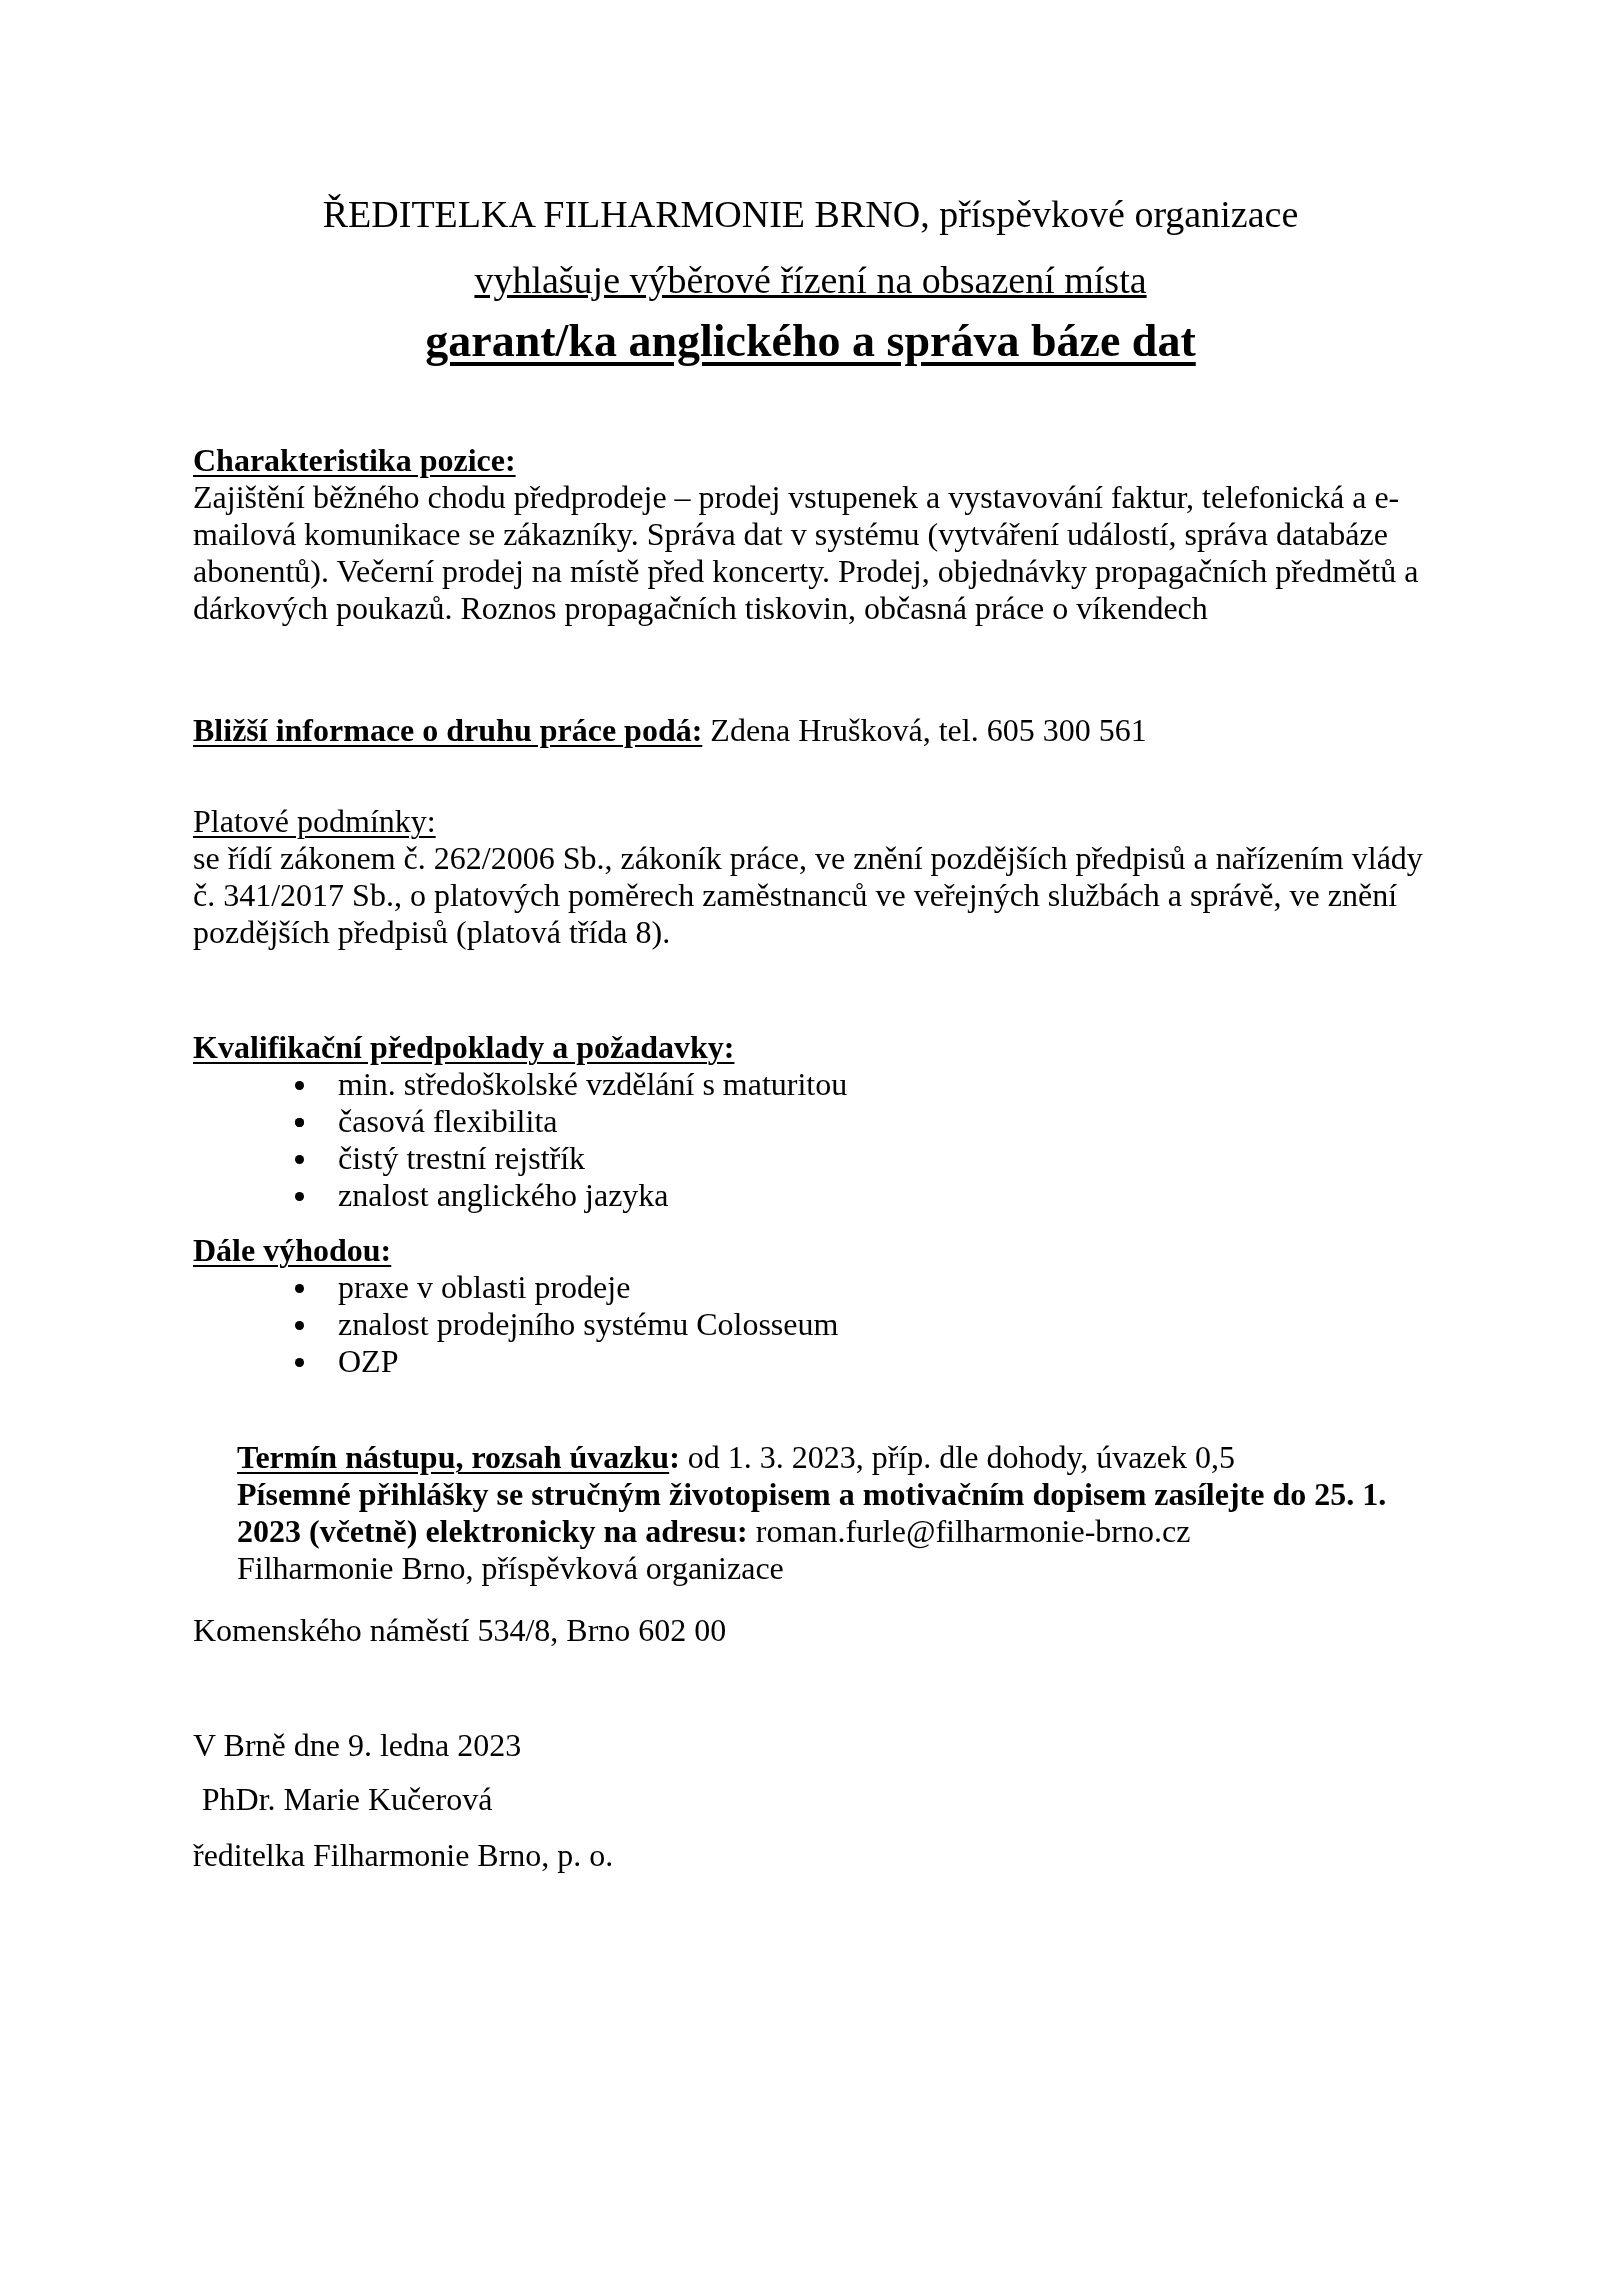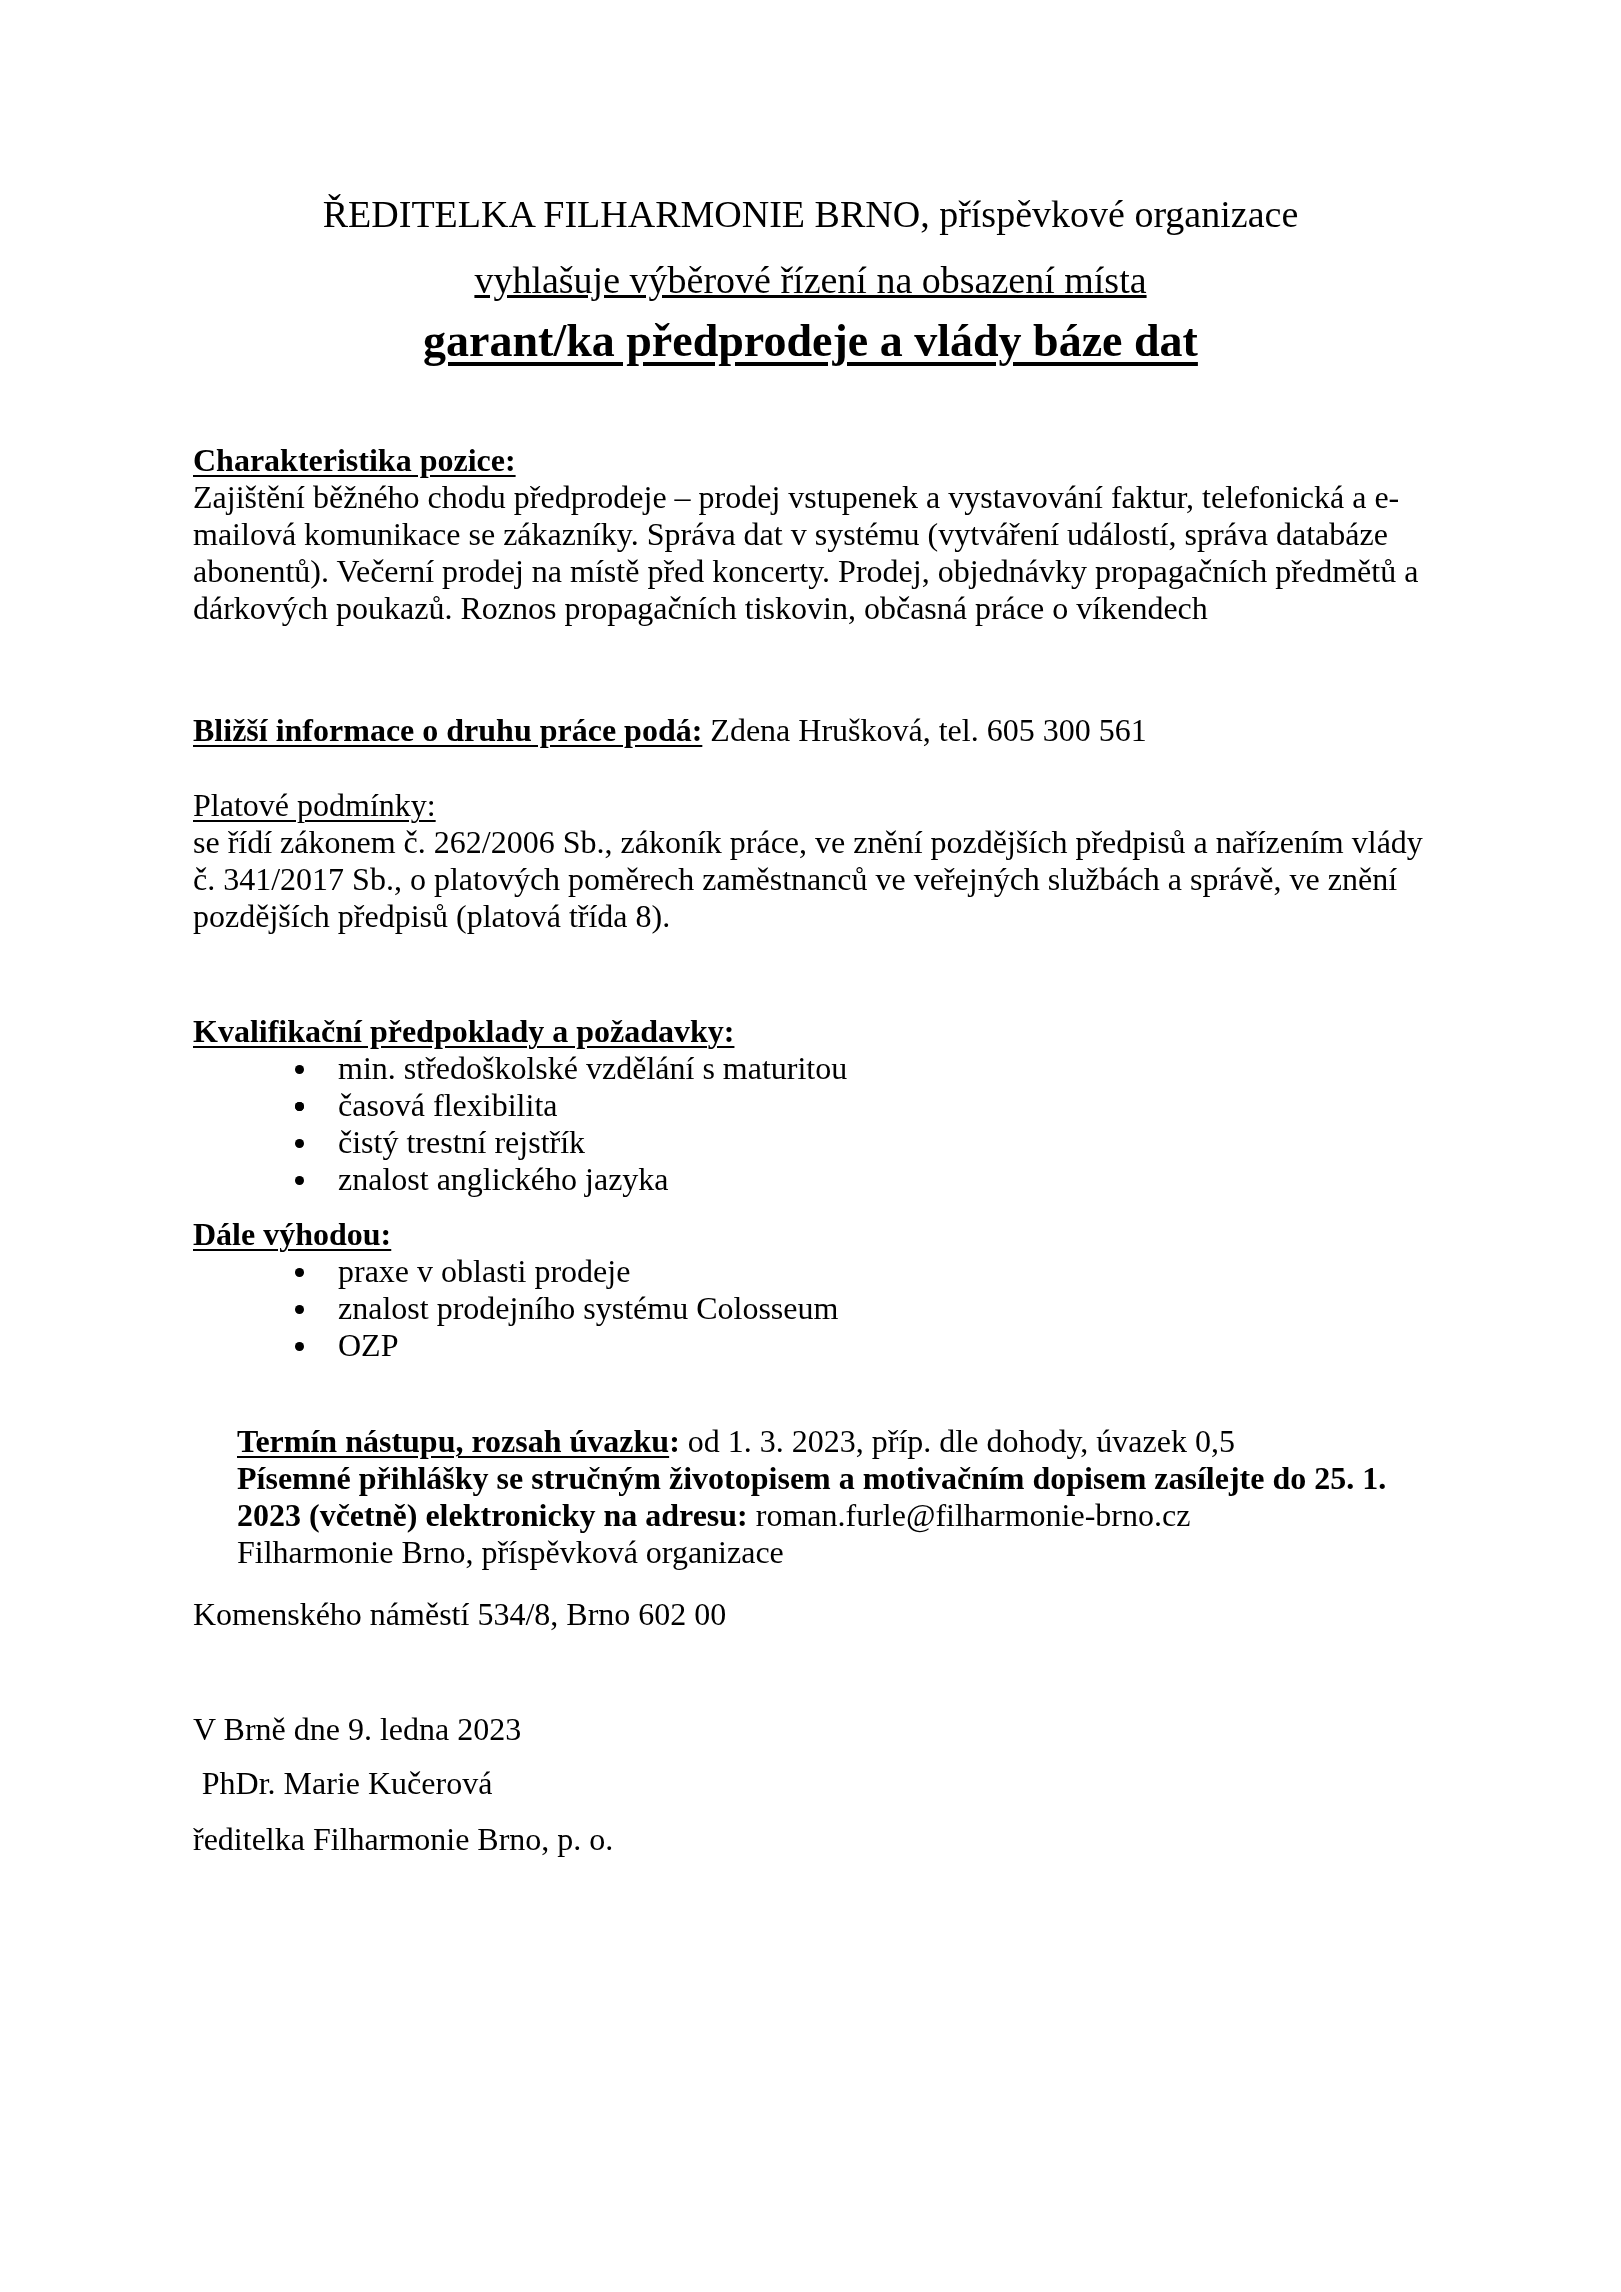--- a/index.html
+++ b/index.html
@@ -29,21 +29,21 @@
     text-decoration: underline;
     text-decoration-thickness: 3.9px;
     text-underline-offset: 5.9px;
   }
   .mt-h2 { margin-top: 20.6px; text-decoration: underline; }
   p { margin: 0; }
   .u { text-decoration: underline; text-decoration-thickness: 2px; text-underline-offset: 3.9px; }
   .b { font-weight: bold; }
   .sec-charakteristika-h { margin-top: 75px; }
   .sec-kontakt { margin-top: 85px; }
-  .sec-platove-h { margin-top: 38px; }
+  .sec-platove-h { margin-top: 54px; }
   .sec-kvalifikace-h { margin-top: 78px; }
   .sec-dale-h { margin-top: 18px; }
   .sec-nastup { margin-top: 59px; margin-left: 44px; }
   .sec-address { margin-top: 24.5px; }
   .sign-date { margin-top: 78px; }
   .sign-name { margin-top: 17.6px; padding-left: 8.8px; }
   .sign-role { margin-top: 18.6px; }
   ul.doc-list { list-style: none; margin: 0; padding: 0; }
   ul.doc-list li { position: relative; padding-left: 145px; }
   .bullet {
@@ -59,21 +59,21 @@
 </head>
 <body>
 
 <div class="page">
 
   <div class="center h14">ŘEDITELKA FILHARMONIE BRNO, příspěvkové organizace</div>
 
   <div class="center h14 mt-h2">vyhlašuje výběrové řízení na obsazení místa</div>
 
   <div class="center doc-title">
-    <span class="u-thick">garant/ka předprodeje a vlády báze dat</span>
+    <span class="u-thick">garant/ka anglického a správa báze dat</span>
   </div>
 
   <p class="sec-charakteristika-h">
     <span class="b u">Charakteristika pozice:</span>
   </p>
   <p>Zajištění běžného chodu předprodeje – prodej vstupenek a vystavování faktur, telefonická a e-mailová komunikace se zákazníky. Správa dat v systému (vytváření událostí, správa databáze abonentů). Večerní prodej na místě před koncerty. Prodej, objednávky propagačních předmětů a dárkových poukazů. Roznos propagačních tiskovin, občasná práce o víkendech</p>
 
   <p class="sec-kontakt">
     <span class="b u">Bližší informace o druhu práce podá:</span><span> Zdena Hrušková, tel. 605 300 561</span>
   </p>

